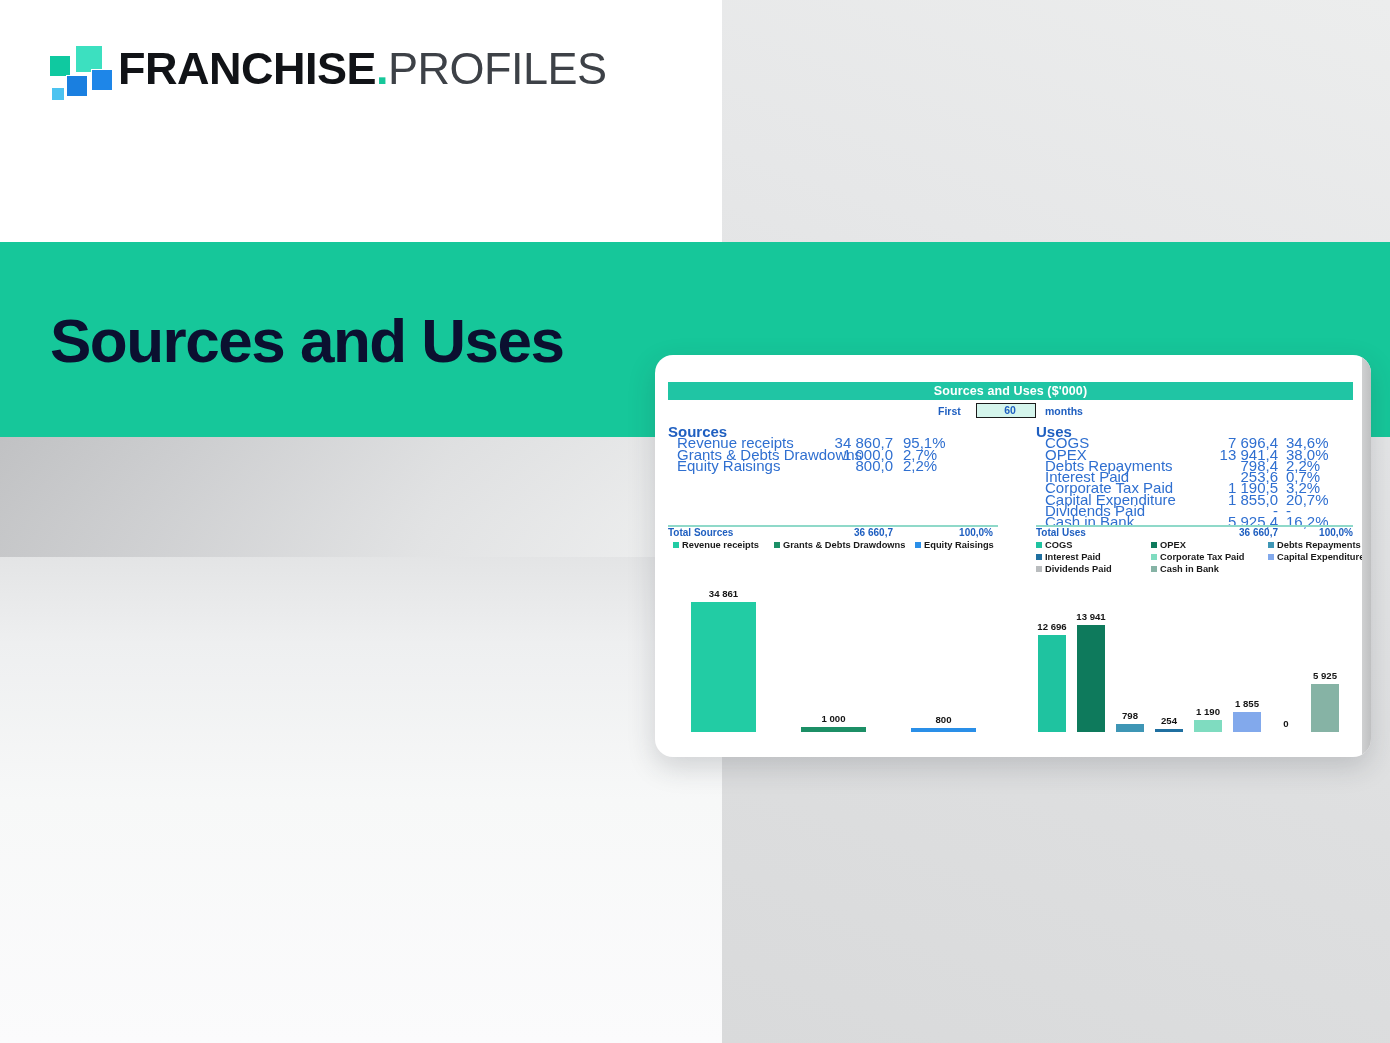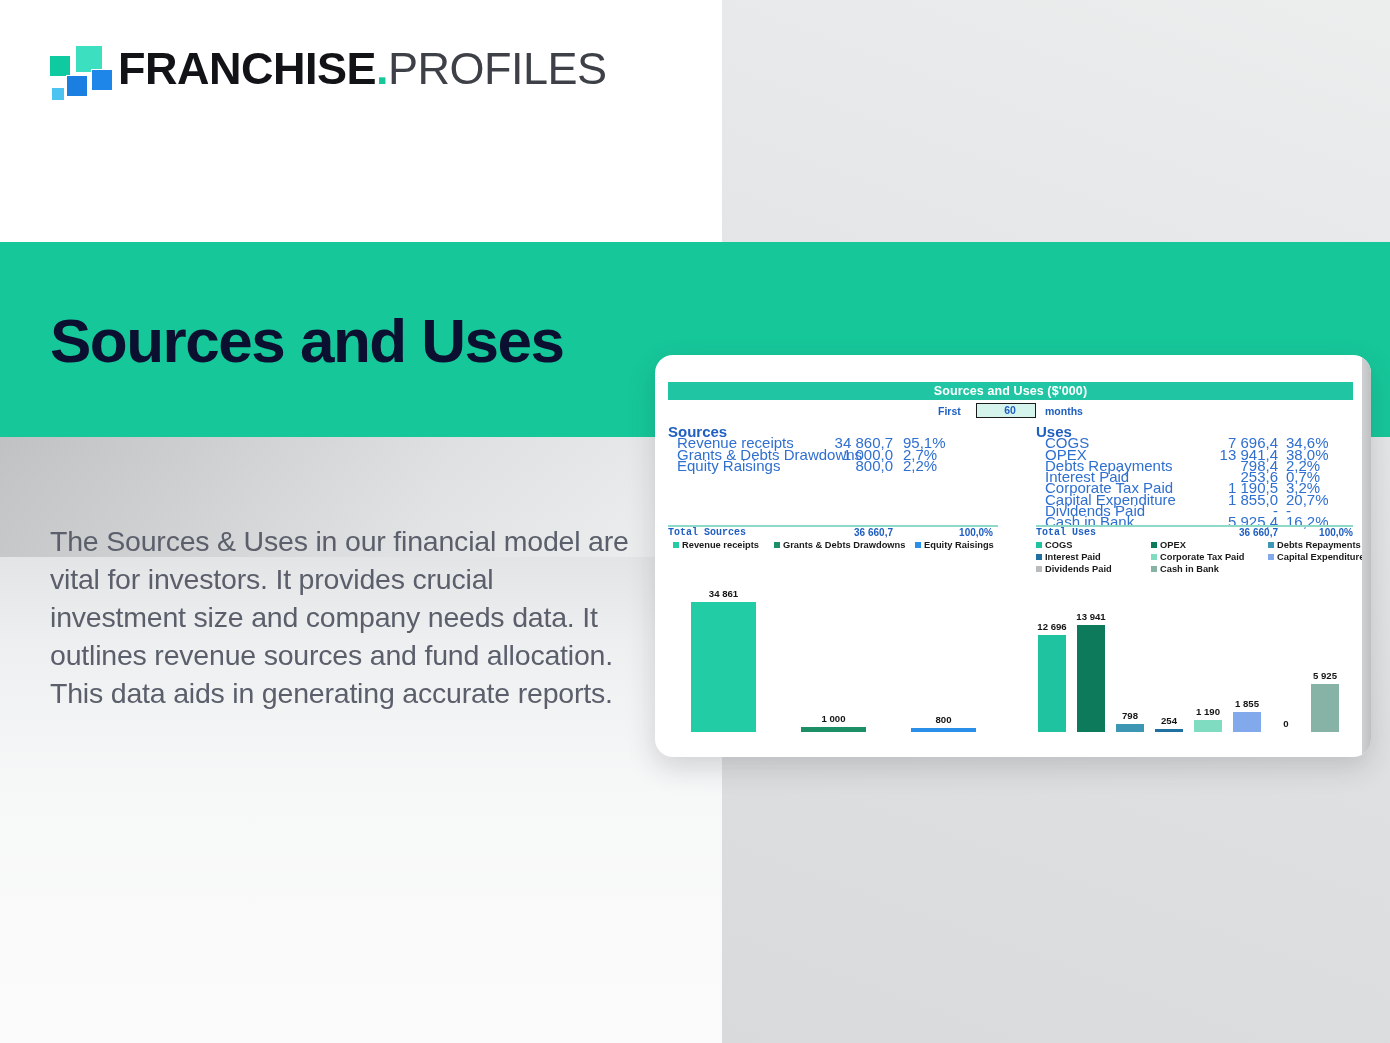--- a/index.html
+++ b/index.html
@@ -117,21 +117,21 @@
   #tbl-uses .v1 { left:110px; width:132px; }
   #tbl-uses .v2 { left:250px; width:67px; }
 
   .total-rule {
     position:absolute; height:1.5px; background:#8fd9c9;
   }
   .total-row {
     position:absolute; font-size:10px; font-weight:bold; color:#1f5fc0;
     white-space:nowrap; height:12px;
   }
-  .total-row .nm { position:absolute; left:0;font-family:Liberation Mono, monospace; }
+  .total-row .nm { position:absolute; left:0; }
   .total-row .v1 { position:absolute; text-align:right; }
   .total-row .v2 { position:absolute; text-align:right; }
 
   
   .legend { position:absolute; font-size:9.3px; font-weight:bold; color:#1a1a1a; }
   .legend .item { position:absolute; white-space:nowrap; }
   .legend .sw {
     display:inline-block; width:6px; height:6px; margin-right:3px;
     vertical-align:middle; position:relative; top:-1px;
   }
@@ -165,21 +165,20 @@
   <div class="logo-text">
     <span class="b">FRANCHISE</span><span class="dot">.</span><span class="l">PROFILES</span>
   </div>
 
   <div class="banner"></div>
   <div class="banner-title">Sources and Uses</div>
 
   <div class="bg-bottom-shade"></div>
   <div class="bg-bottom-shade2"></div>
 
-  <p class="body-copy">The Sources &amp; Uses in our financial model are vital for investors.   It provides crucial investment size and company needs data.   It outlines revenue   sources and fund   allocation. This data aids   in generating accurate   reports.</p>
 
   <div class="card">
 
     <div class="sheet-title">Sources and Uses ($'000)</div>
 
     <div>
       <span class="period-label-first" style="position:absolute;left:283px;top:50px;font-size:10.5px;font-weight:bold;color:#1f5fc0;">First</span>
       <span class="period-box" style="position:absolute;left:321px;top:48px;">60</span>
       <span style="position:absolute;left:390px;top:50px;font-size:10.5px;font-weight:bold;color:#1f5fc0;">months</span>
     </div>

